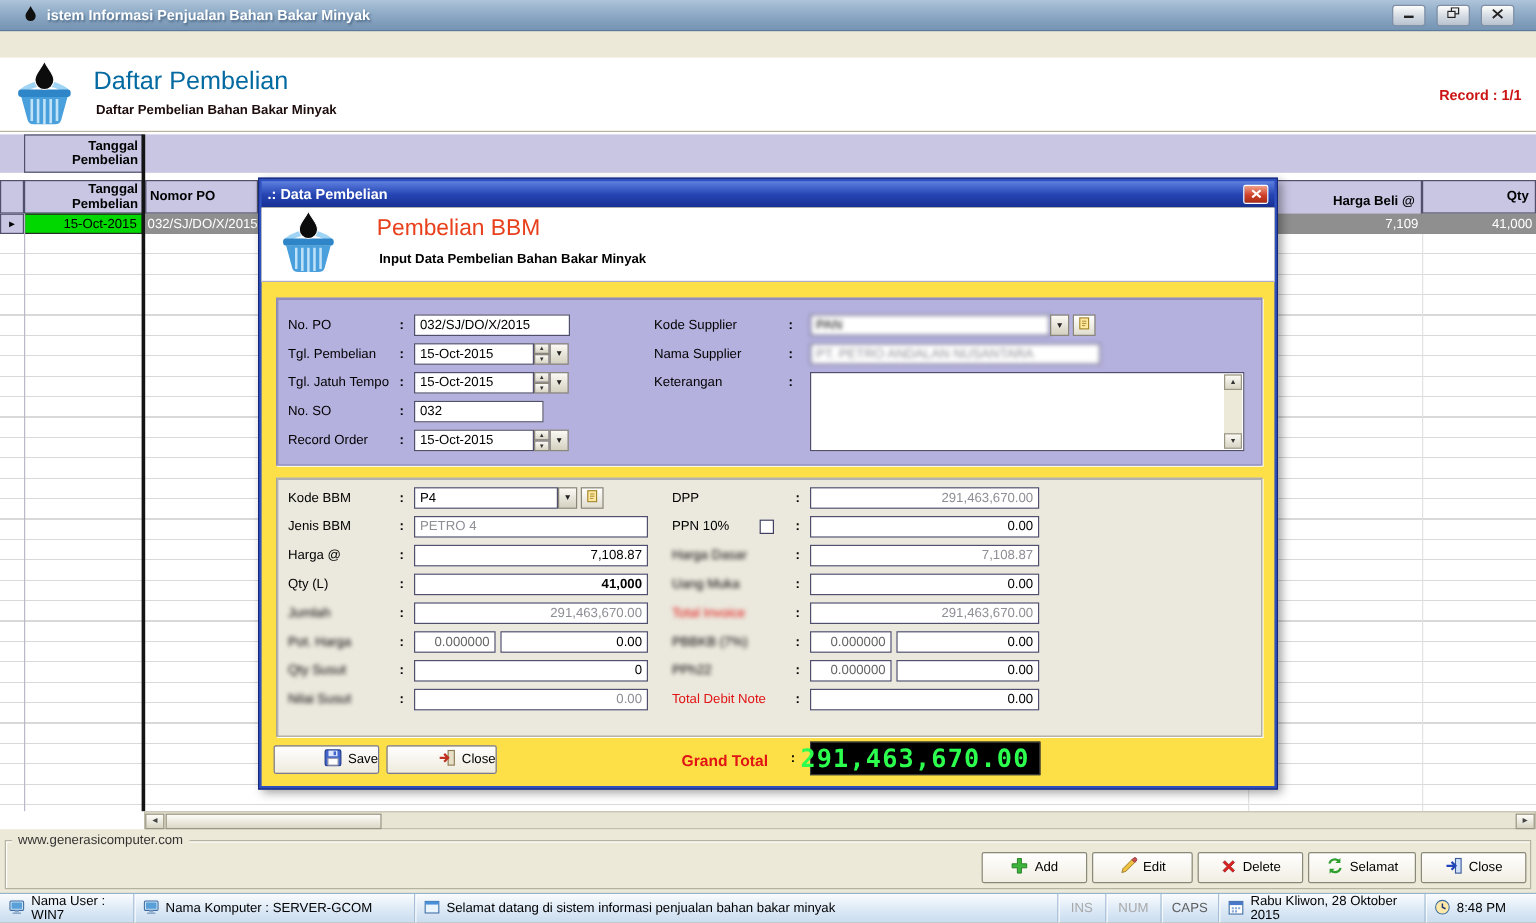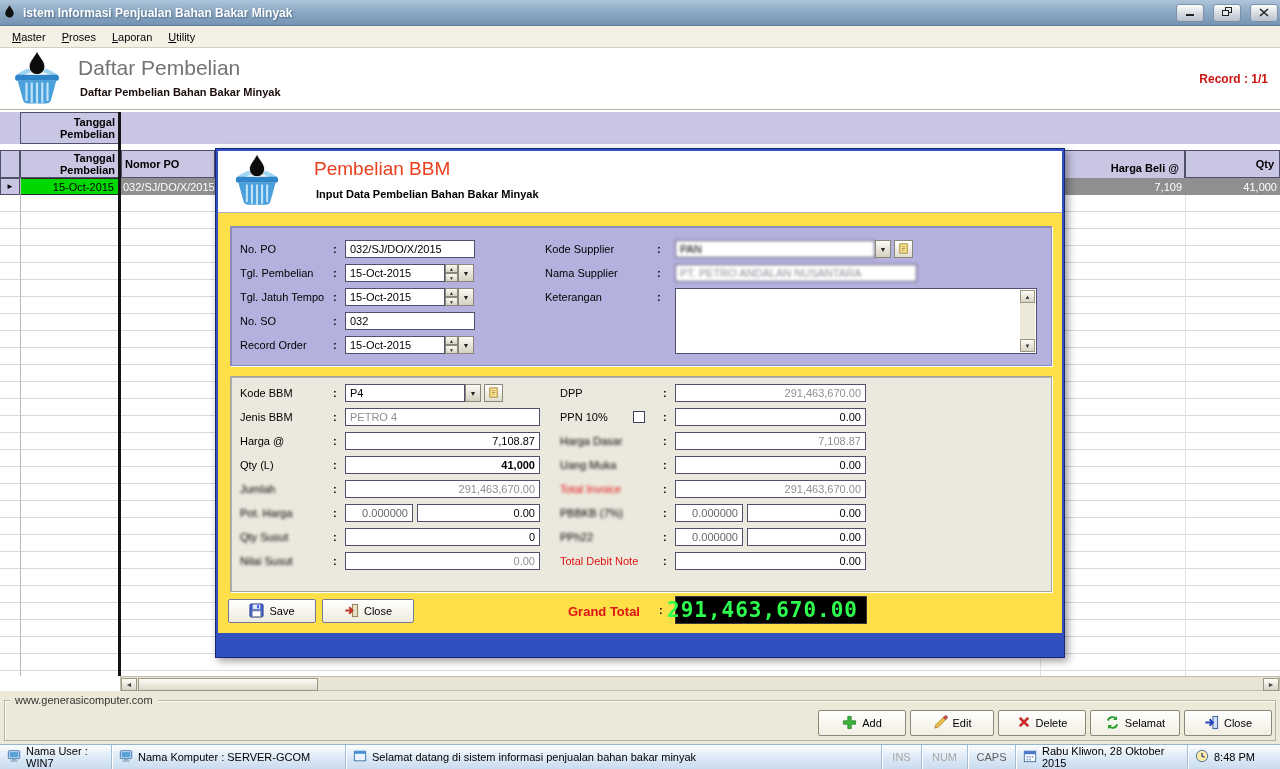--- a/index.html
+++ b/index.html
@@ -1,29 +1,29 @@
 <!DOCTYPE html>
 <html><head>
 <meta charset="utf-8">
 <style>
   *{margin:0;padding:0;box-sizing:border-box}
   body{background:#555;font-family:"Liberation Sans",sans-serif}
   .screen{position:relative;width:1280px;height:769px;overflow:hidden;background:#ece9d8;font-size:11px;color:#000}
   .s{position:absolute}
   
-  .titlebar{position:absolute;left:0;top:0;width:1280px;height:26px;background:linear-gradient(180deg,#aec4da 0%,#8fabc6 45%,#7593b3 100%);display:flex;align-items:center;padding:0 2px;gap:6px;border-bottom:1px solid #5c7a99}
+  .titlebar{position:absolute;left:0;top:0;width:1280px;height:26px;background:linear-gradient(180deg,#aec4da 0%,#8fabc6 45%,#7593b3 100%);display:flex;align-items:center;padding:0 18px;gap:6px;border-bottom:1px solid #5c7a99}
   .titlebar .title{color:#fff;font-weight:bold;font-size:12px;text-shadow:1px 1px 2px #4a6886;flex:1}
   .winbtn{width:28px;height:18px;border:1px solid #7f8fa5;border-radius:3px;background:linear-gradient(180deg,#fdfdfb,#d3dae2 55%,#b8c2cf);display:flex;align-items:center;justify-content:center;margin-left:3px}
   
   .menubar{position:absolute;left:0;top:26px;width:1280px;height:22px;background:#f3f1e6;border-bottom:1px solid #d2cfc0;display:flex;align-items:center;padding:0 4px}
   .menu-item{display:inline-block;padding:3px 8px;font-size:11px;cursor:default}
   .menu-item::first-letter{text-decoration:underline}
   
   .banner{position:absolute;left:0;top:48px;width:1280px;height:62px;background:#fff;border-bottom:1px solid #b8b4a4}
-  .banner-title{position:absolute;left:78px;top:8px;font-size:21px;color:#737373}
+  .banner-title{position:absolute;left:78px;top:8px;font-size:21px;color:#0369a1}
   .banner-sub{position:absolute;left:80px;top:38px;font-weight:bold;font-size:11px;color:#1c0c0c}
   .record{position:absolute;right:12px;top:24px;color:#cc1414;font-weight:bold;font-size:12px}
   
   .hcell{position:absolute;background:#c8c6e3;border:1px solid #50506a;font-weight:bold;display:flex;align-items:center;font-size:11px}
   .gridrows{background:repeating-linear-gradient(180deg,#ffffff 0px,#ffffff 16px,#d9d9d9 16px,#d9d9d9 17px)}
   .cellw{color:#fff;display:flex;align-items:center}
   .sbtn{position:absolute;width:16px;height:13px;top:1px;background:linear-gradient(#fefdf8,#d8d4c4);border:1px solid #9a9684;display:flex;align-items:center;justify-content:center;font-size:7px;color:#444}
   
   .gbox{position:absolute;left:4px;top:700px;width:1272px;height:41px;border:1px solid #b6b2a0;box-shadow:inset 1px 1px 0 #fff}
   .gcap{position:absolute;left:10px;top:694px;background:#ece9d8;padding:0 5px;color:#333}
@@ -51,21 +51,21 @@
   .spin{position:absolute;width:13px;height:18px;display:flex;flex-direction:column}
   .spin span{flex:1;font-size:5px;display:flex;align-items:center;justify-content:center;background:linear-gradient(#fbfaf4,#d8d4c4);border:1px solid #8a8678;color:#333}
   .ddb{position:absolute;width:16px;height:18px;background:linear-gradient(#fbfaf4,#d4d0c0);border:1px solid #8a8678;display:flex;align-items:center;justify-content:center;font-size:7px;color:#222}
   .bbtn{position:absolute;width:19px;height:18px;background:linear-gradient(#ffffff,#e0ddcf);border:1px solid #8a8678;display:flex;align-items:center;justify-content:center}
   .cb{position:absolute;width:12px;height:12px;background:#fff;border:1px solid #404060}
   .red{color:#e01414}
   .blur{filter:blur(1.7px)}
   .txtarea{position:absolute;background:#fff;border:1px solid #50506e}
   .tasc{position:absolute;right:1px;top:1px;bottom:1px;width:15px;background:#ece9d8;display:flex;flex-direction:column;justify-content:space-between}
   .tasc span{height:13px;background:linear-gradient(#fbfaf4,#d8d4c4);border:1px solid #9a9684;display:flex;align-items:center;justify-content:center;font-size:6px;color:#333}
-  .btn-dlg{position:absolute;height:24px;background:linear-gradient(180deg,#ffffff,#eeeadd);border:1px solid #78789a;border-radius:2px;display:flex;align-items:center;justify-content:center;gap:5px;font-size:11px}
+  .btn-dlg{position:absolute;height:24px;background:linear-gradient(180deg,#ffffff,#eeeadd);border:1px solid #78789a;border-radius:2px;display:flex;align-items:center;justify-content:flex-end;gap:5px;font-size:11px}
   .gt-label{position:absolute;color:#e01414;font-weight:bold;font-size:13px}
   .lcd{position:absolute;background:#000;border:1px solid #3a3a3a;color:#2dff4e;font-family:"DejaVu Sans Mono",monospace;font-weight:bold;font-size:21px;display:flex;align-items:center;justify-content:flex-end;padding:0 8px;letter-spacing:1px}
 </style>
 </head>
 <body>
 
 <div class="screen">
 
   <div class="titlebar">
     <span><svg width="15" height="15" viewBox="0 0 16 16">
@@ -83,26 +83,20 @@
             <rect x="0.5" y="3.5" width="6" height="5" fill="#e8e8e8" stroke="#222"></rect>
           </svg></span>
       </span>
     <span class="winbtn">
         <span><svg width="10" height="9" viewBox="0 0 10 9">
             <path d="M1 1 L9 8 M9 1 L1 8" stroke="#222" stroke-width="1.6"></path>
           </svg></span>
       </span>
   </div>
 
-  <div class="menubar">
-    <span class="menu-item">Master</span>
-    <span class="menu-item">Proses</span>
-    <span class="menu-item">Laporan</span>
-    <span class="menu-item">Utility</span>
-  </div>
 
   <div class="banner">
     <span class="s" style="left:8px;top:3px">
       <svg width="58" height="56" viewBox="0 0 64 64">
         <path d="M10 29 Q32 13 54 29" stroke="#9fd4f5" stroke-width="5" fill="none"></path>
         <rect x="7" y="27" width="50" height="7" rx="3" fill="#2e86c8"></rect>
         <path d="M10 34 L54 34 L48 56 Q47 60 42 60 L22 60 Q17 60 16 56 Z" fill="#4aa0dc"></path>
         <path d="M20 36 V57 M26 36 V59 M32 36 V60 M38 36 V59 M44 36 V57" stroke="#bfe2f8" stroke-width="2.5" fill="none"></path>
         <path d="M32 0 C35.5 8 41 11.5 41 18 a9 9 0 0 1-18 0 C23 11.5 28.5 8 32 0z" fill="#0c0c0c" stroke="#ffffff" stroke-width="1"></path>
       </svg>
@@ -220,20 +214,28 @@
     <div class="seg" style="width:92px;border-right:none">
       <span><svg width="14" height="14" viewBox="0 0 16 16">
             <circle cx="8" cy="8" r="6.5" fill="#ffe9a8" stroke="#3a6aa0"></circle>
             <path d="M8 4.5 V8 L11 9.5" stroke="#203a70" stroke-width="1.4" fill="none"></path>
           </svg></span>
       <span>8:48 PM</span>
     </div>
   </div>
 
   <div class="dialog">
+    <div class="dlg-tb">
+      <span>.: Data Pembelian</span>
+      <span class="dlg-close">
+          <span><svg width="10" height="9" viewBox="0 0 10 9">
+              <path d="M1.5 1.5 L8.5 7.5 M8.5 1.5 L1.5 7.5" stroke="#fff" stroke-width="1.8"></path>
+            </svg></span>
+        </span>
+    </div>
     <div class="dlg-body">
       <div class="dlg-head">
         <span class="s" style="left:12px;top:3px">
           <svg width="54" height="54" viewBox="0 0 64 64">
             <path d="M10 29 Q32 13 54 29" stroke="#9fd4f5" stroke-width="5" fill="none"></path>
             <rect x="7" y="27" width="50" height="7" rx="3" fill="#2e86c8"></rect>
             <path d="M10 34 L54 34 L48 56 Q47 60 42 60 L22 60 Q17 60 16 56 Z" fill="#4aa0dc"></path>
             <path d="M20 36 V57 M26 36 V59 M32 36 V60 M38 36 V59 M44 36 V57" stroke="#bfe2f8" stroke-width="2.5" fill="none"></path>
             <path d="M32 0 C35.5 8 41 11.5 41 18 a9 9 0 0 1-18 0 C23 11.5 28.5 8 32 0z" fill="#0c0c0c" stroke="#ffffff" stroke-width="1"></path>
           </svg>
@@ -261,21 +263,21 @@
       <span class="cl" style="left:115px;top:140px">:</span>
       <div class="in" style="left:127px;top:137px;width:100px">15-Oct-2015</div>
       <div class="spin" style="left:227px;top:137px">
           <span>▲</span>
           <span>▼</span>
         </div>
       <div class="ddb" style="left:240px;top:137px">▼</div>
 
       <span class="lb" style="left:22px;top:164px">No. SO</span>
       <span class="cl" style="left:115px;top:164px">:</span>
-      <div class="in" style="left:127px;top:161px;width:130px">032</div>
+      <div class="in" style="left:127px;top:161px;width:108px">032</div>
 
       <span class="lb" style="left:22px;top:188px">Record Order</span>
       <span class="cl" style="left:115px;top:188px">:</span>
       <div class="in" style="left:127px;top:185px;width:100px">15-Oct-2015</div>
       <div class="spin" style="left:227px;top:185px">
           <span>▲</span>
           <span>▼</span>
         </div>
       <div class="ddb" style="left:240px;top:185px">▼</div>
 

